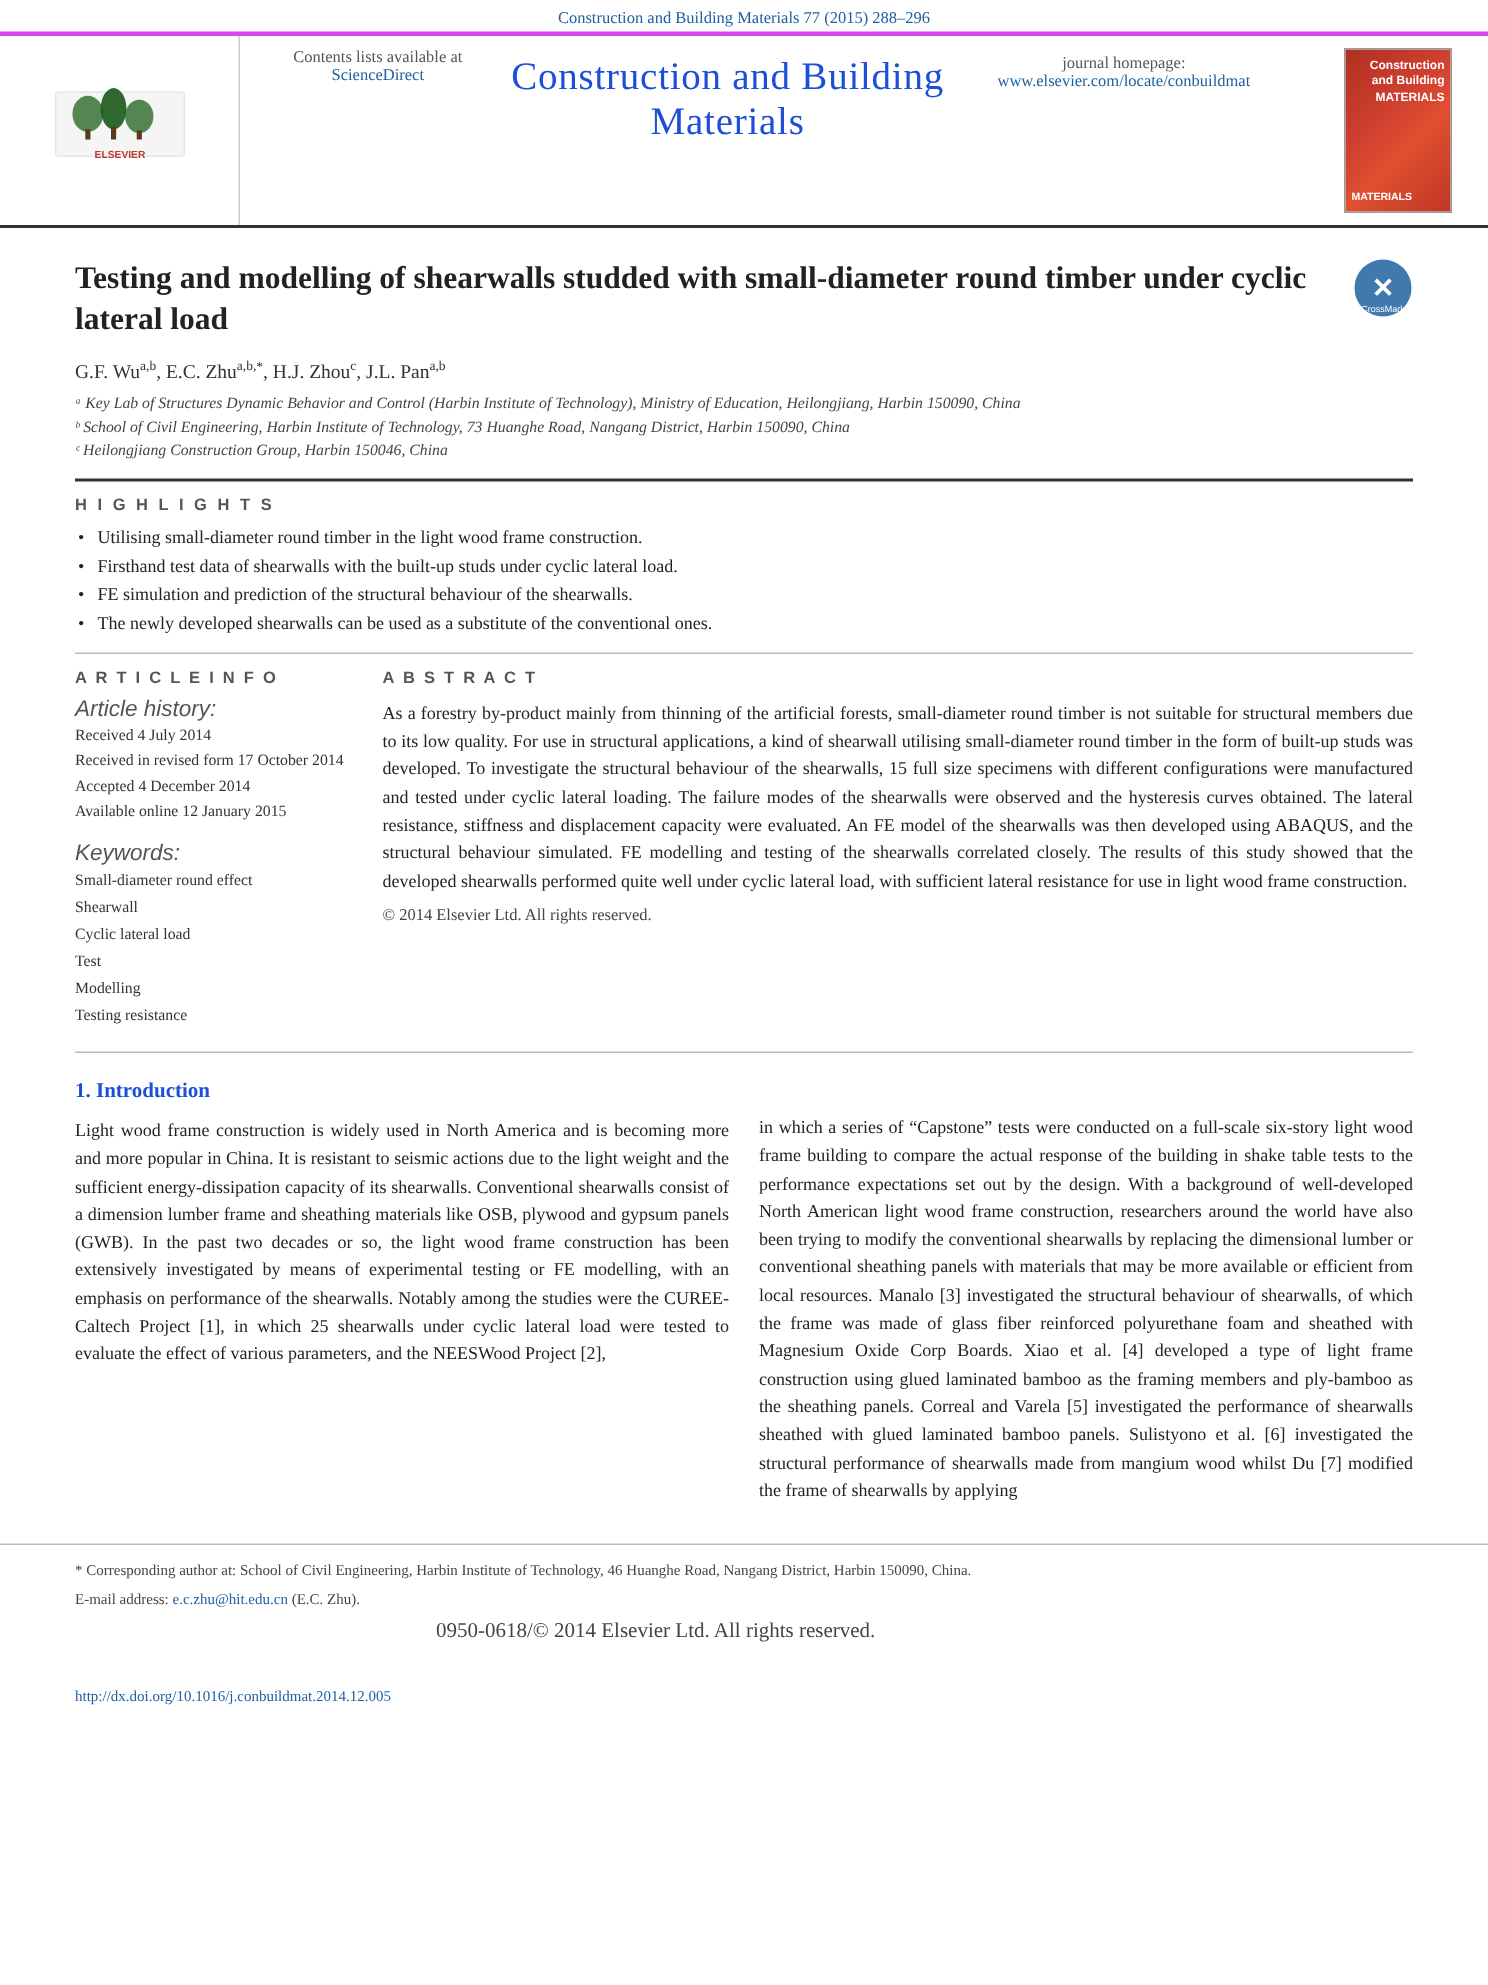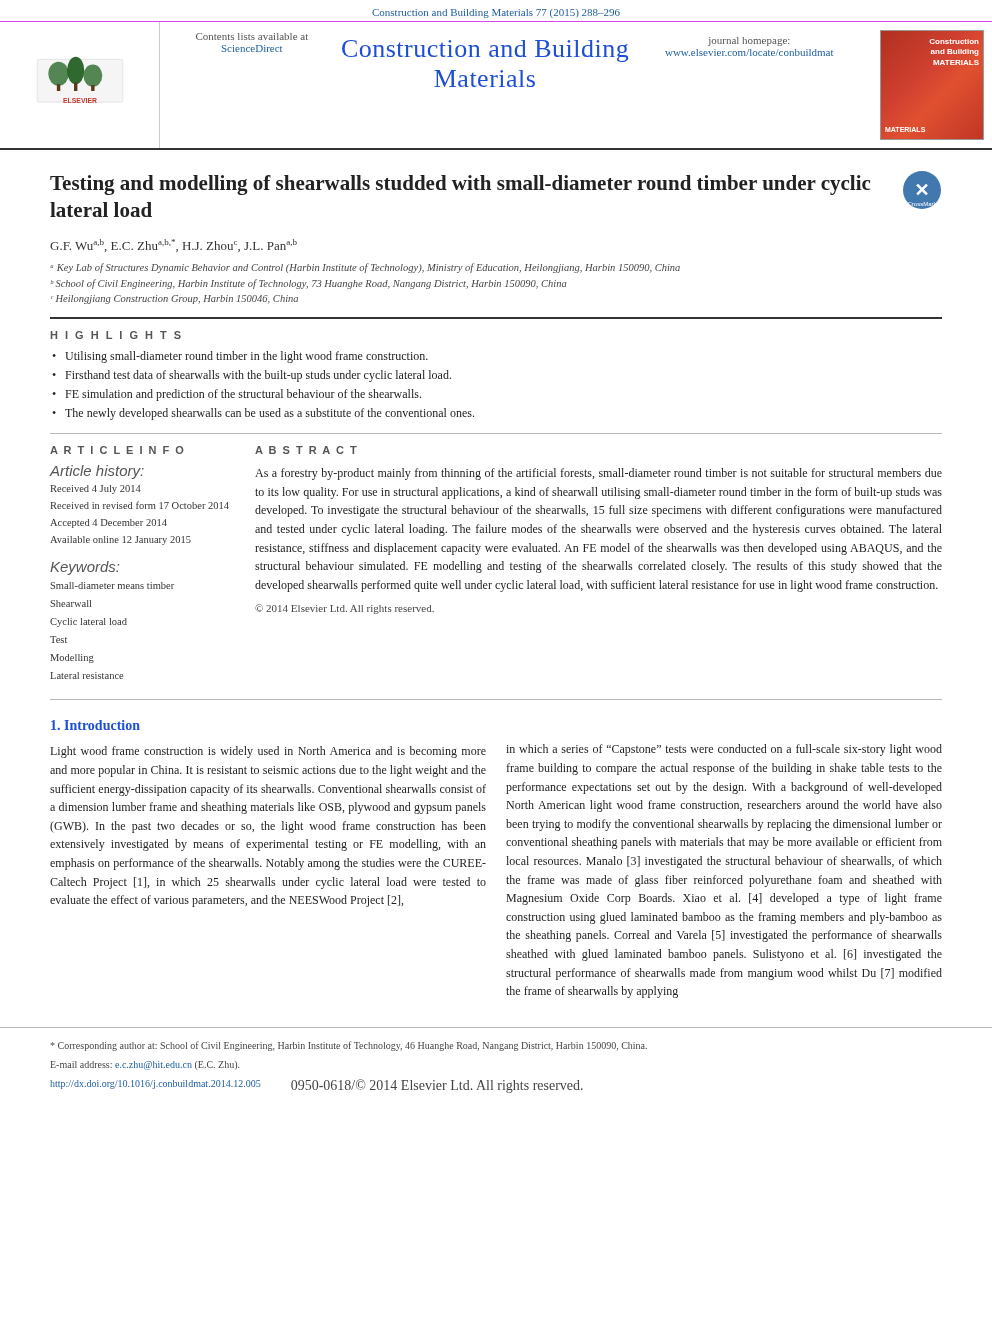--- a/index.html
+++ b/index.html
@@ -16,21 +16,21 @@
       min-height: 1323px;
       background: #fff;
       padding: 0;
     }
     
     .top-bar {
       text-align: center;
       padding: 6px 0 3px;
       font-size: 11px;
       color: #2060a0;
-      border-bottom: 1px solid #d946ef;
+      border-bottom: 3px solid #d946ef;
     }
     
     .journal-header {
       display: flex;
       align-items: stretch;
       border-bottom: 2px solid #333;
       padding: 0;
     }
     .journal-header-left {
       width: 160px;
@@ -75,21 +75,21 @@
       margin-top: 4px;
     }
     .journal-header-right {
       width: 120px;
       display: flex;
       align-items: center;
       justify-content: center;
       padding: 8px;
     }
     .journal-cover {
-      width: 104px;
+      width: 72px;
       height: 110px;
       background: linear-gradient(135deg, #b03020 0%, #d04030 40%, #e05030 60%, #c03525 100%);
       border: 1px solid #999;
       position: relative;
       display: flex;
       flex-direction: column;
       align-items: flex-end;
       justify-content: flex-start;
       overflow: hidden;
     }
@@ -378,26 +378,26 @@
         <div class="info-block-title">A R T I C L E   I N F O</div>
         <div class="info-subsection">Article history:</div>
         <div class="info-dates">
           <div>Received 4 July 2014</div>
           <div>Received in revised form 17 October 2014</div>
           <div>Accepted 4 December 2014</div>
           <div>Available online 12 January 2015</div>
         </div>
         <div class="info-subsection">Keywords:</div>
         <div class="keywords-list">
-          <div>Small-diameter means timber</div>
+          <div>Small-diameter round effect</div>
           <div>Shearwall</div>
           <div>Cyclic lateral load</div>
           <div>Test</div>
           <div>Modelling</div>
-          <div>Lateral resistance</div>
+          <div>Testing resistance</div>
         </div>
       </div>
 
       <div class="article-abstract">
         <div class="abstract-title">A B S T R A C T</div>
         <div class="abstract-text">As a forestry by-product mainly from thinning of the artificial forests, small-diameter round timber is not suitable for structural members due to its low quality. For use in structural applications, a kind of shearwall utilising small-diameter round timber in the form of built-up studs was developed. To investigate the structural behaviour of the shearwalls, 15 full size specimens with different configurations were manufactured and tested under cyclic lateral loading. The failure modes of the shearwalls were observed and the hysteresis curves obtained. The lateral resistance, stiffness and displacement capacity were evaluated. An FE model of the shearwalls was then developed using ABAQUS, and the structural behaviour simulated. FE modelling and testing of the shearwalls correlated closely. The results of this study showed that the developed shearwalls performed quite well under cyclic lateral load, with sufficient lateral resistance for use in light wood frame construction.</div>
         <div class="copyright-line">© 2014 Elsevier Ltd. All rights reserved.</div>
       </div>
 
     </div>
@@ -429,18 +429,18 @@
   <div class="page-footer">
     <div class="footer-note">
       <span>* Corresponding author at: School of Civil Engineering, Harbin Institute of Technology, 46 Huanghe Road, Nangang District, Harbin 150090, China.</span>
     </div>
     <div class="footer-note">
       <span>E-mail address:</span>
       <span class="footer-url" style="cursor:pointer;">e.c.zhu@hit.edu.cn</span>
       <span> (E.C. Zhu).</span>
     </div>
     <div style="margin-top:6px;display:flex;gap:30px;">
-      <span class="footer-url" style="cursor:pointer;">http://dx.doi.org/10.1016/j.conbuildmat.2014.12.005</span>
+      <span class="footer-url" style="cursor:pointer;margin-top:46px;">http://dx.doi.org/10.1016/j.conbuildmat.2014.12.005</span>
       <span class="footer-issn">0950-0618/© 2014 Elsevier Ltd. All rights reserved.</span>
     </div>
   </div>
 
 </div>
 
 </body></html>

